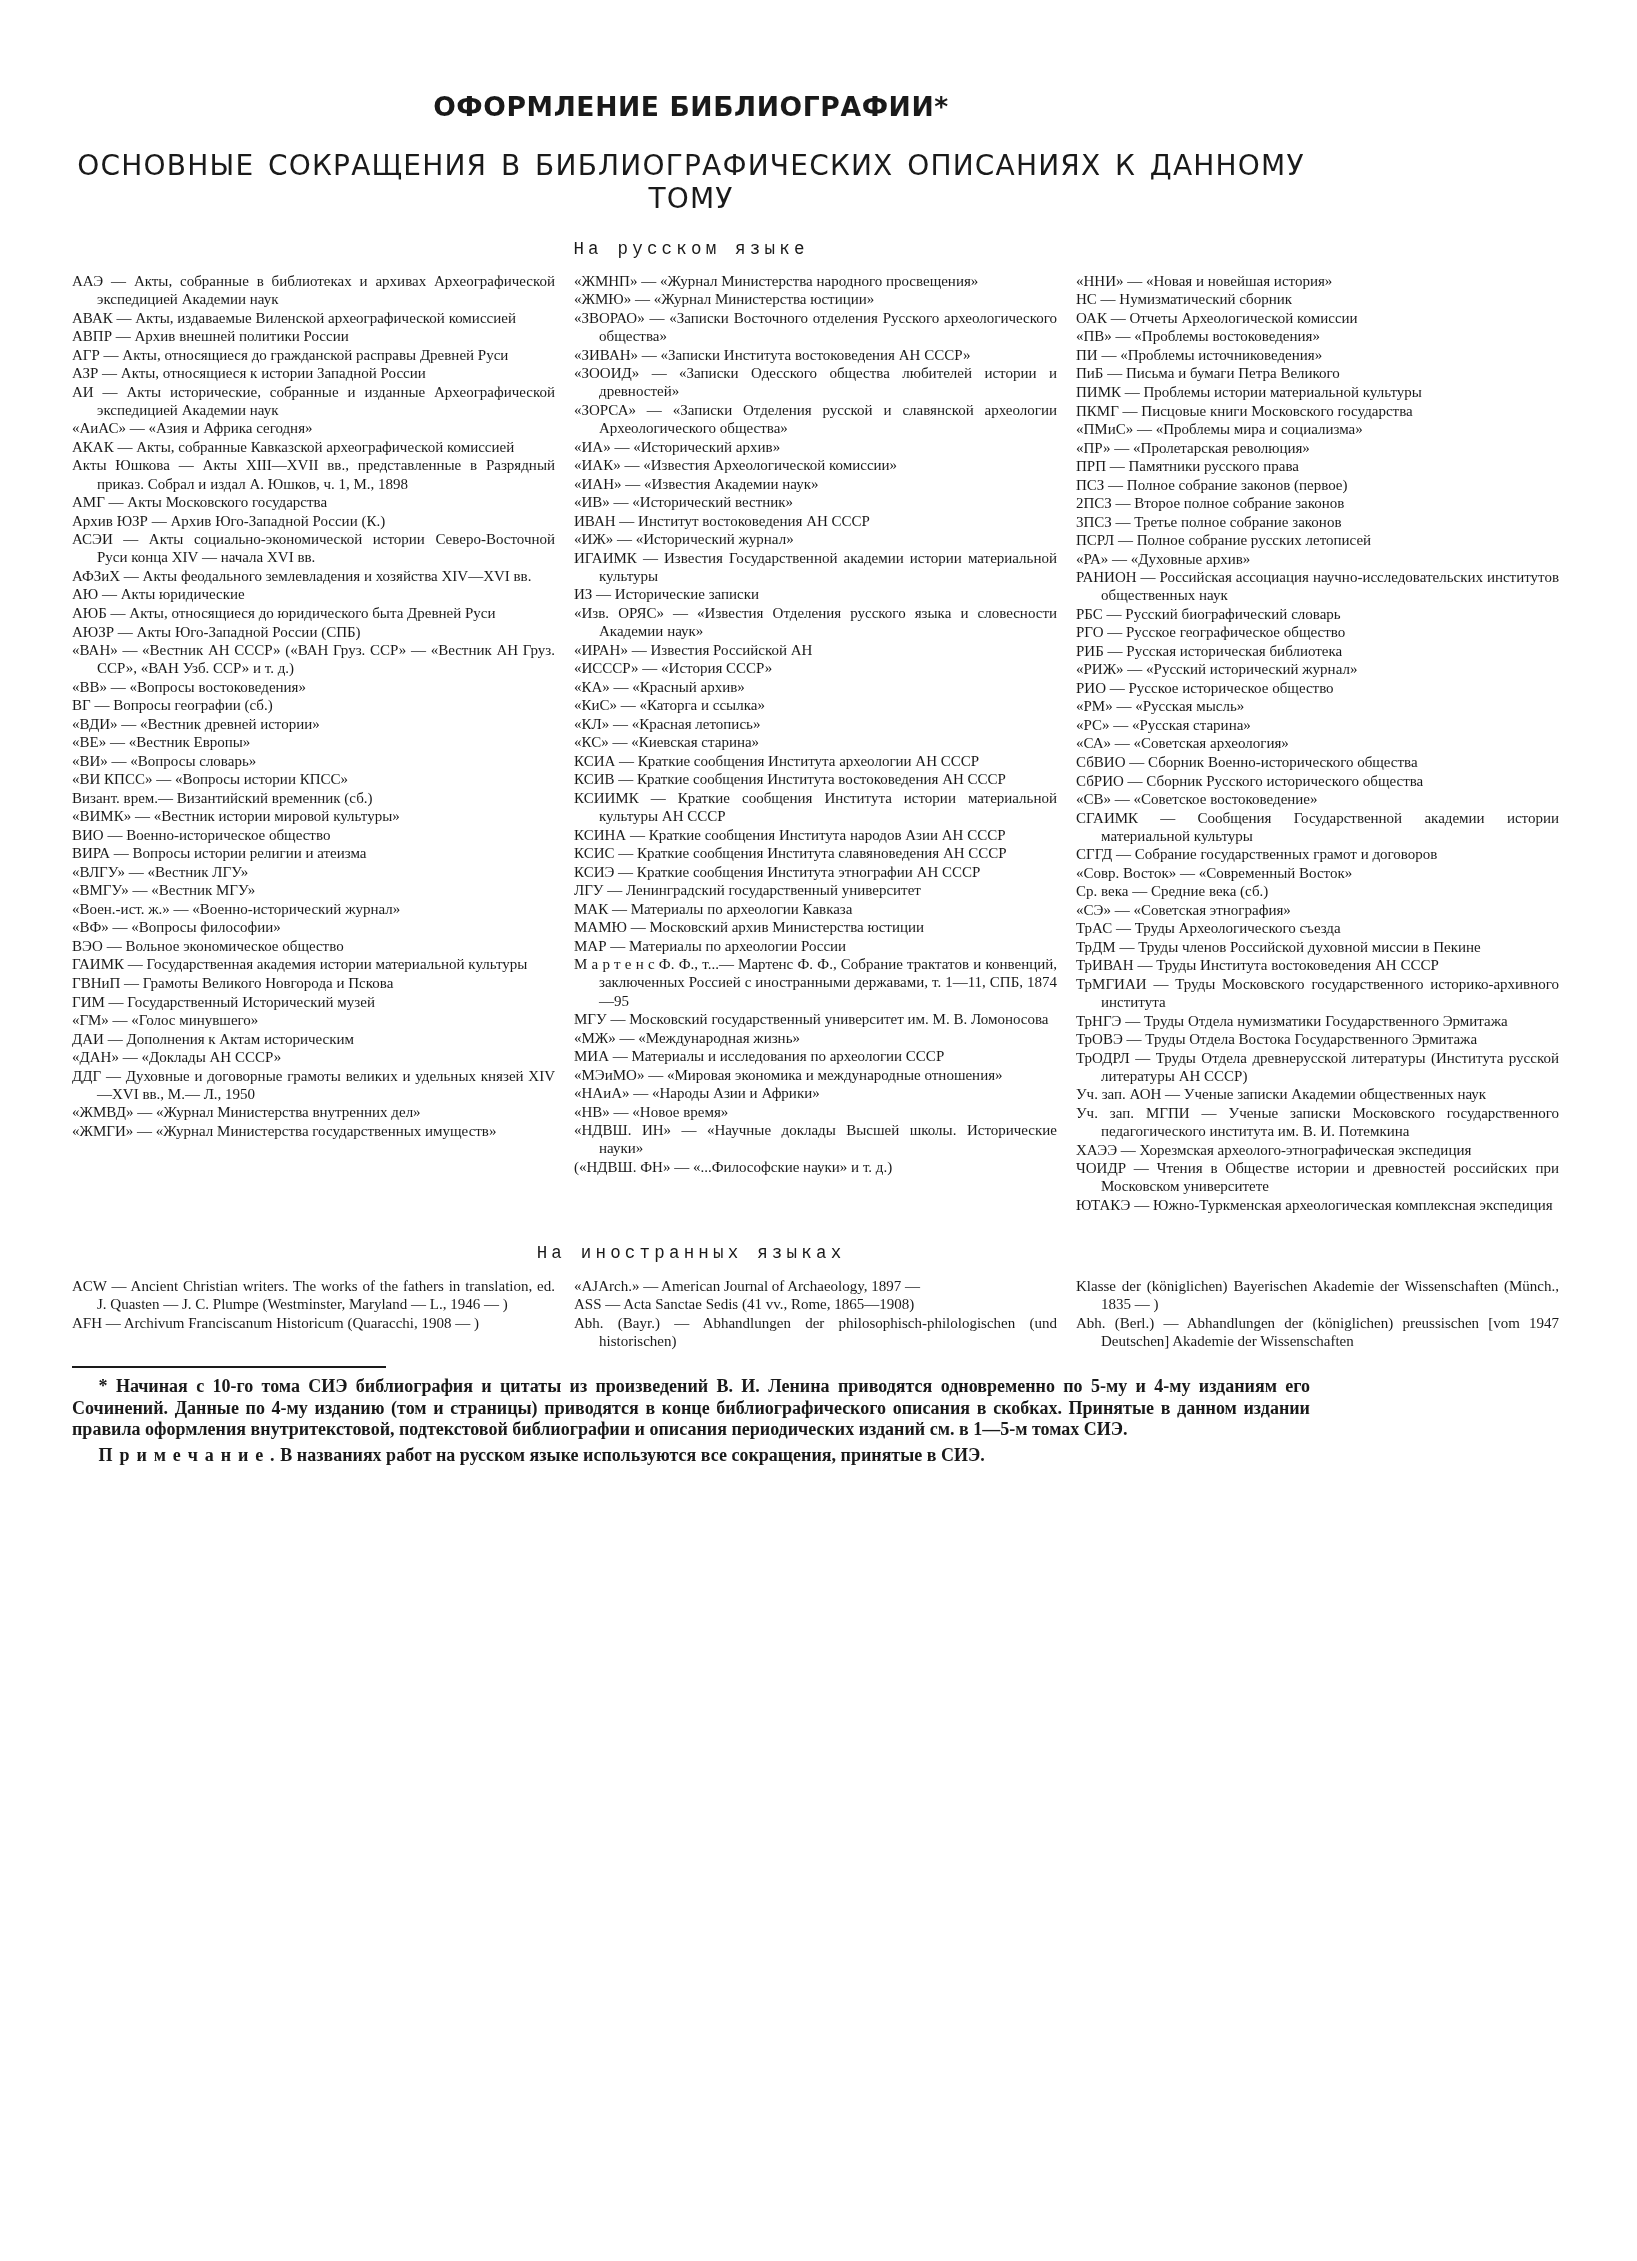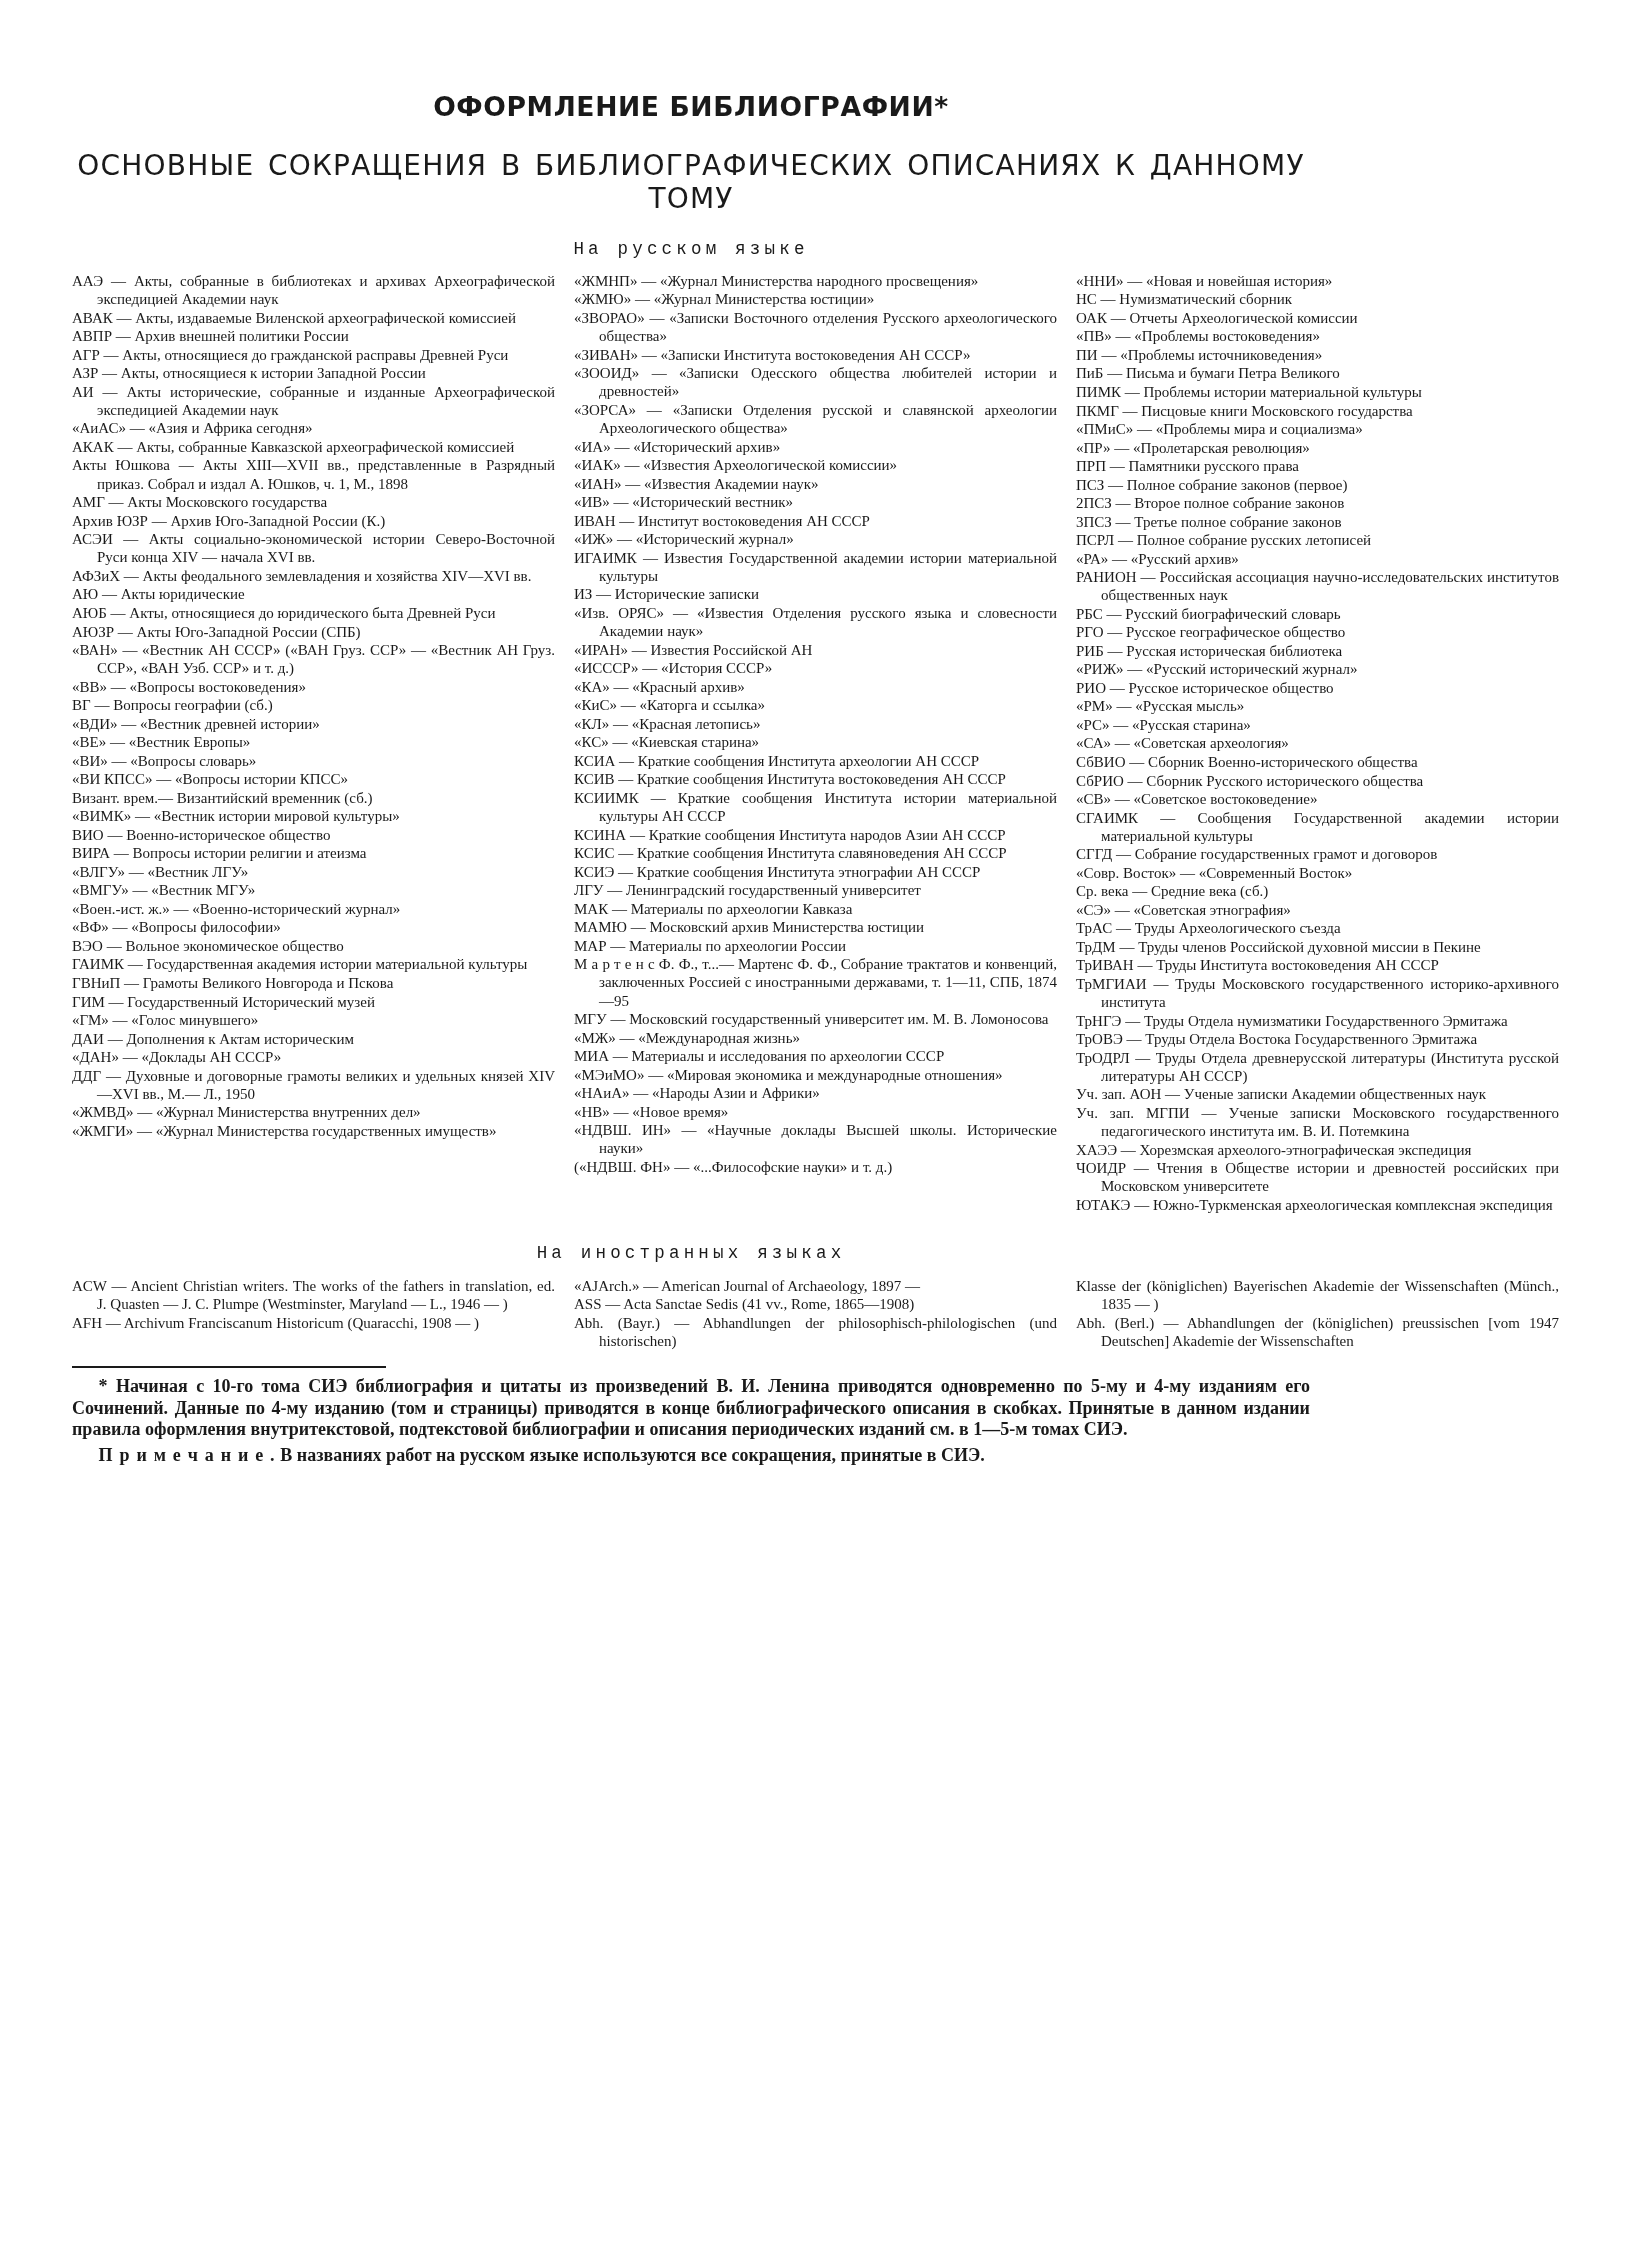--- a/index.html
+++ b/index.html
@@ -193,21 +193,21 @@
         <div class="entry">ПиБ — Письма и бумаги Петра Великого</div>
         <div class="entry">ПИМК — Проблемы истории материальной культуры</div>
         <div class="entry">ПКМГ — Писцовые книги Московского государства</div>
         <div class="entry">«ПМиС» — «Проблемы мира и социализма»</div>
         <div class="entry">«ПР» — «Пролетарская революция»</div>
         <div class="entry">ПРП — Памятники русского права</div>
         <div class="entry">ПСЗ — Полное собрание законов (первое)</div>
         <div class="entry">2ПСЗ — Второе полное собрание законов</div>
         <div class="entry">3ПСЗ — Третье полное собрание законов</div>
         <div class="entry">ПСРЛ — Полное собрание русских летописей</div>
-        <div class="entry">«РА» — «Русский архив»</div>
+        <div class="entry">«РА» — «Духовные архив»</div>
         <div class="entry">РАНИОН — Российская ассоциация научно-исследовательских институтов общественных наук</div>
         <div class="entry">РБС — Русский биографический словарь</div>
         <div class="entry">РГО — Русское географическое общество</div>
         <div class="entry">РИБ — Русская историческая библиотека</div>
         <div class="entry">«РИЖ» — «Русский исторический журнал»</div>
         <div class="entry">РИО — Русское историческое общество</div>
         <div class="entry">«РМ» — «Русская мысль»</div>
         <div class="entry">«РС» — «Русская старина»</div>
         <div class="entry">«СА» — «Советская археология»</div>
         <div class="entry">СбВИО — Сборник Военно-исторического общества</div>

